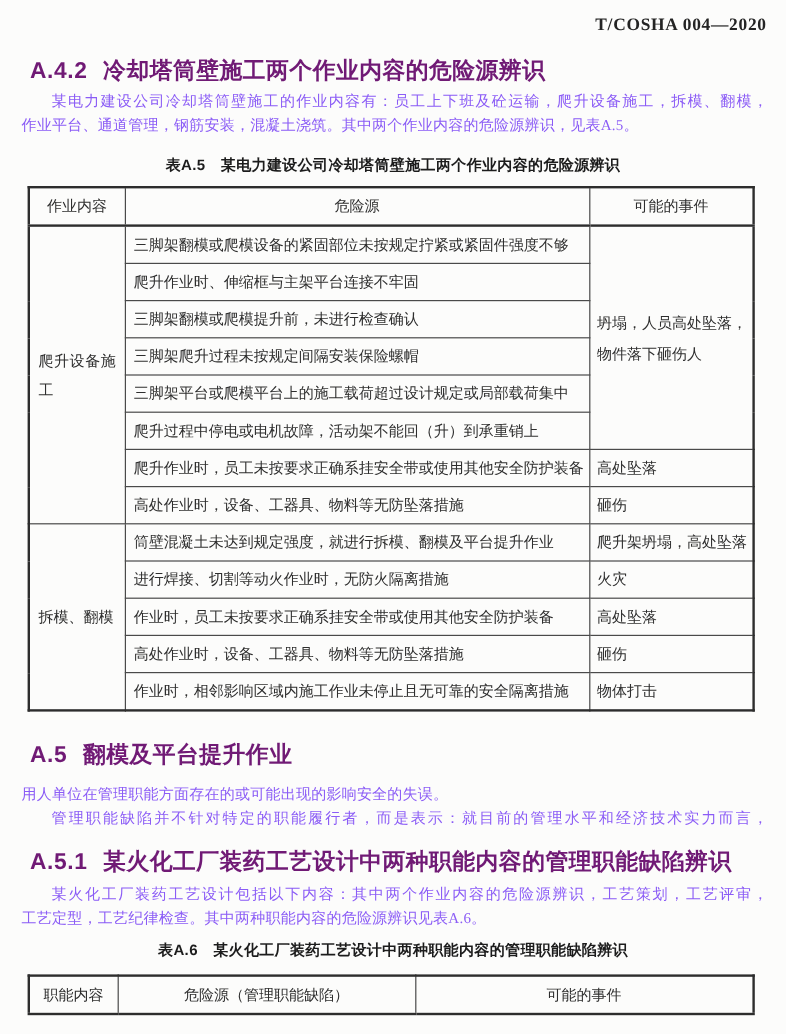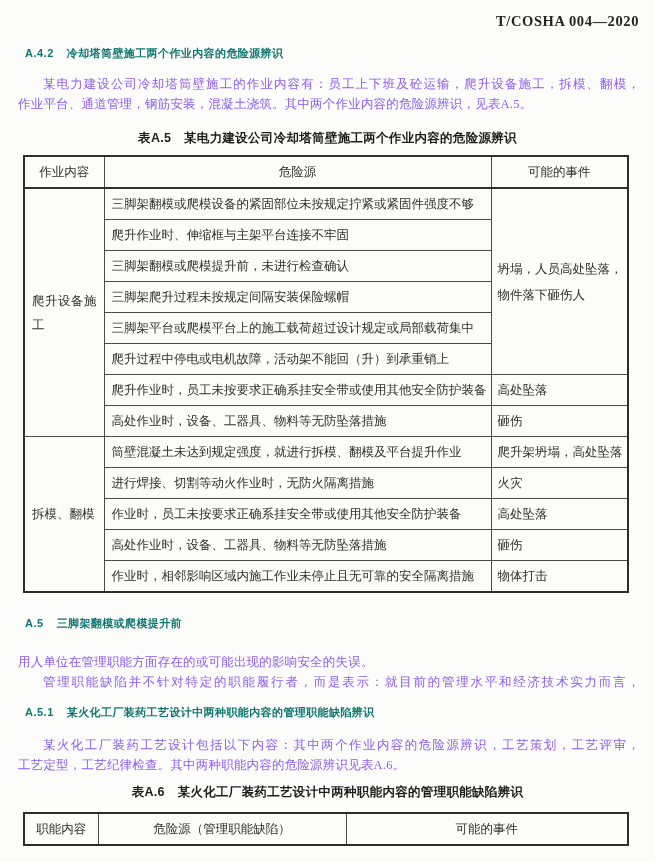--- a/index.html
+++ b/index.html
@@ -10,21 +10,21 @@
     color:#2f2f2f;
   }
   .docref {
     position:absolute; top:13px; right:16px;
     font-size:14.5px; font-weight:600; letter-spacing:.6px; color:#242424;
     font-family:"Liberation Serif","DejaVu Serif",serif;
   }
   .head {
     position:absolute; left:25px; white-space:nowrap;
     font-family:"Liberation Sans","DejaVu Sans",sans-serif;
-    font-weight:700; font-size:11px; color:#0f766e; letter-spacing:.4px;
+    font-weight:700; font-size:19px; color:#701a75; letter-spacing:.4px;
   }
   .head .num { margin-right:13px; letter-spacing:.5px; }
   .para {
     position:absolute; left:18px; width:622px;
     font-size:12.5px; line-height:20px; letter-spacing:.2px; color:#8b5cf6;
   }
   .para .ln { text-align:justify; text-align-last:justify; }
   .para .ln.first { text-indent:2em; }
   .para .ln.last { text-align-last:left; }
   .cap {
@@ -134,21 +134,21 @@
         <td class="evt">砸伤</td>
       </tr>
       <tr>
         <td class="haz">作业时，相邻影响区域内施工作业未停止且无可靠的安全隔离措施</td>
         <td class="evt">物体打击</td>
       </tr>
     </tbody>
   </table>
 
   <div class="head" style="top:616px;">
-    <span class="num">A.5</span><span>三脚架翻模或爬模提升前</span>
+    <span class="num">A.5</span><span>翻模及平台提升作业</span>
   </div>
 
   <div class="para" style="top:652px;">
     <div class="ln last">用人单位在管理职能方面存在的或可能出现的影响安全的失误。</div>
     <div class="ln first">管理职能缺陷并不针对特定的职能履行者，而是表示：就目前的管理水平和经济技术实力而言，</div>
   </div>
 
   <div class="head" style="top:705px;">
     <span class="num">A.5.1</span><span>某火化工厂装药工艺设计中两种职能内容的管理职能缺陷辨识</span>
   </div>

